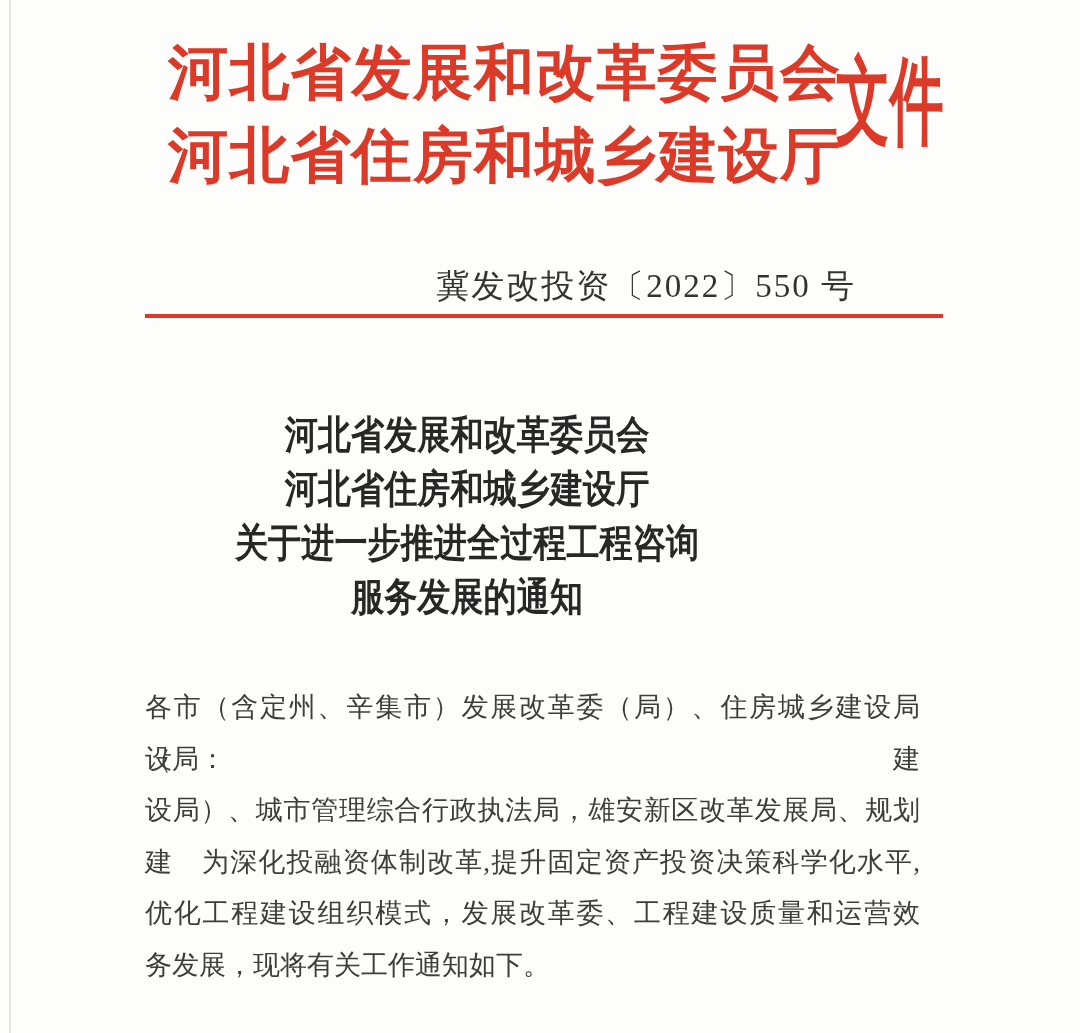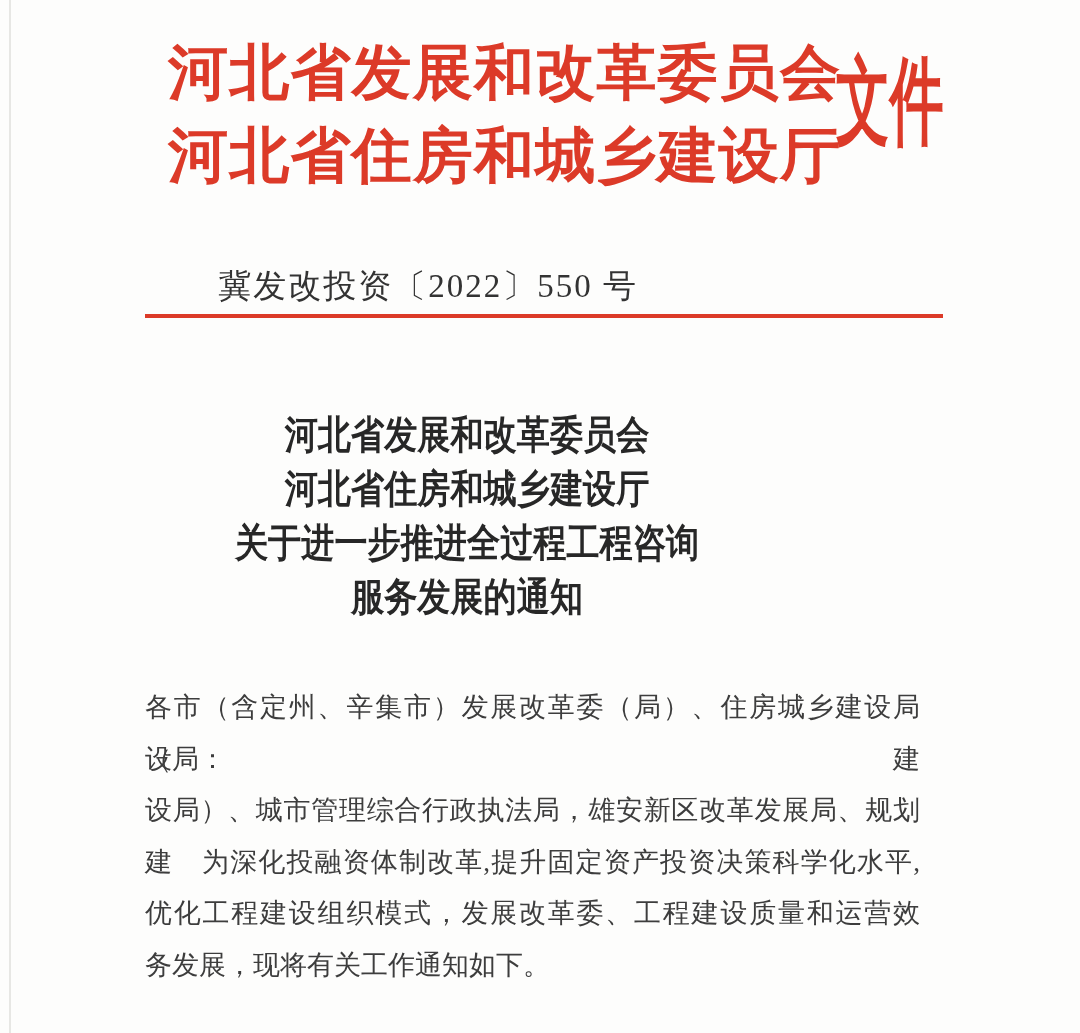--- a/index.html
+++ b/index.html
@@ -35,21 +35,21 @@
   .doc-label{
     position:absolute;left:836px;top:54px;
     color:var(--red);font-weight:bold;font-size:96px;line-height:96px;
     white-space:nowrap;
     transform:scaleX(0.56);transform-origin:left top;
   }
 
   
   .doc-number{
     position:absolute;left:0;top:266px;width:856px;
-    text-align:center;font-size:33px;line-height:40px;letter-spacing:2px;
+    text-align:right;font-size:33px;line-height:40px;letter-spacing:2px;
     color:#333;
   }
 
   
   .red-rule{
     position:absolute;left:145px;top:314px;width:798px;height:4px;
     background:var(--red);
   }
 
   

